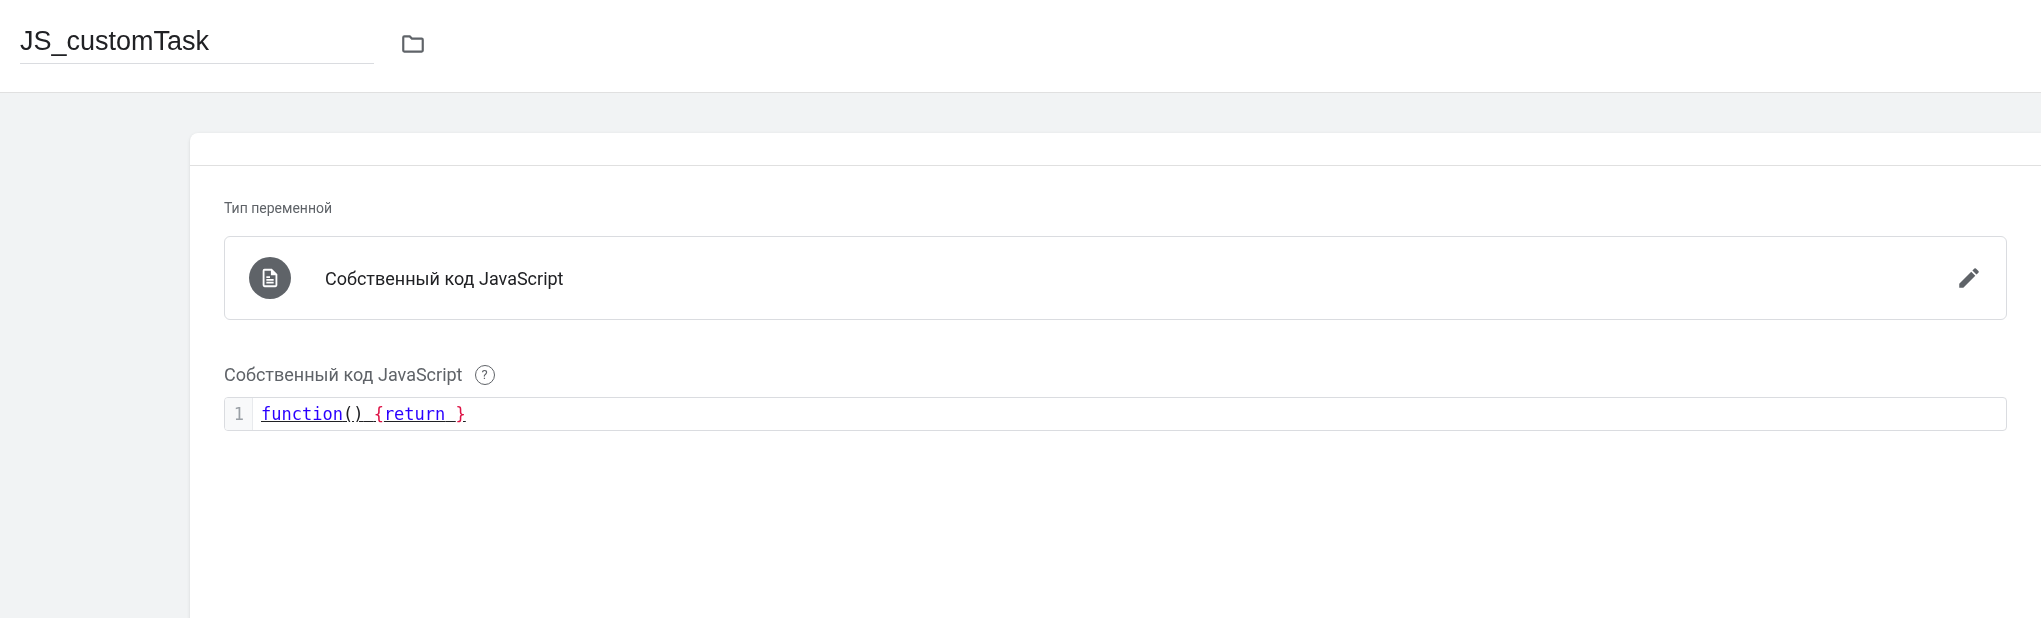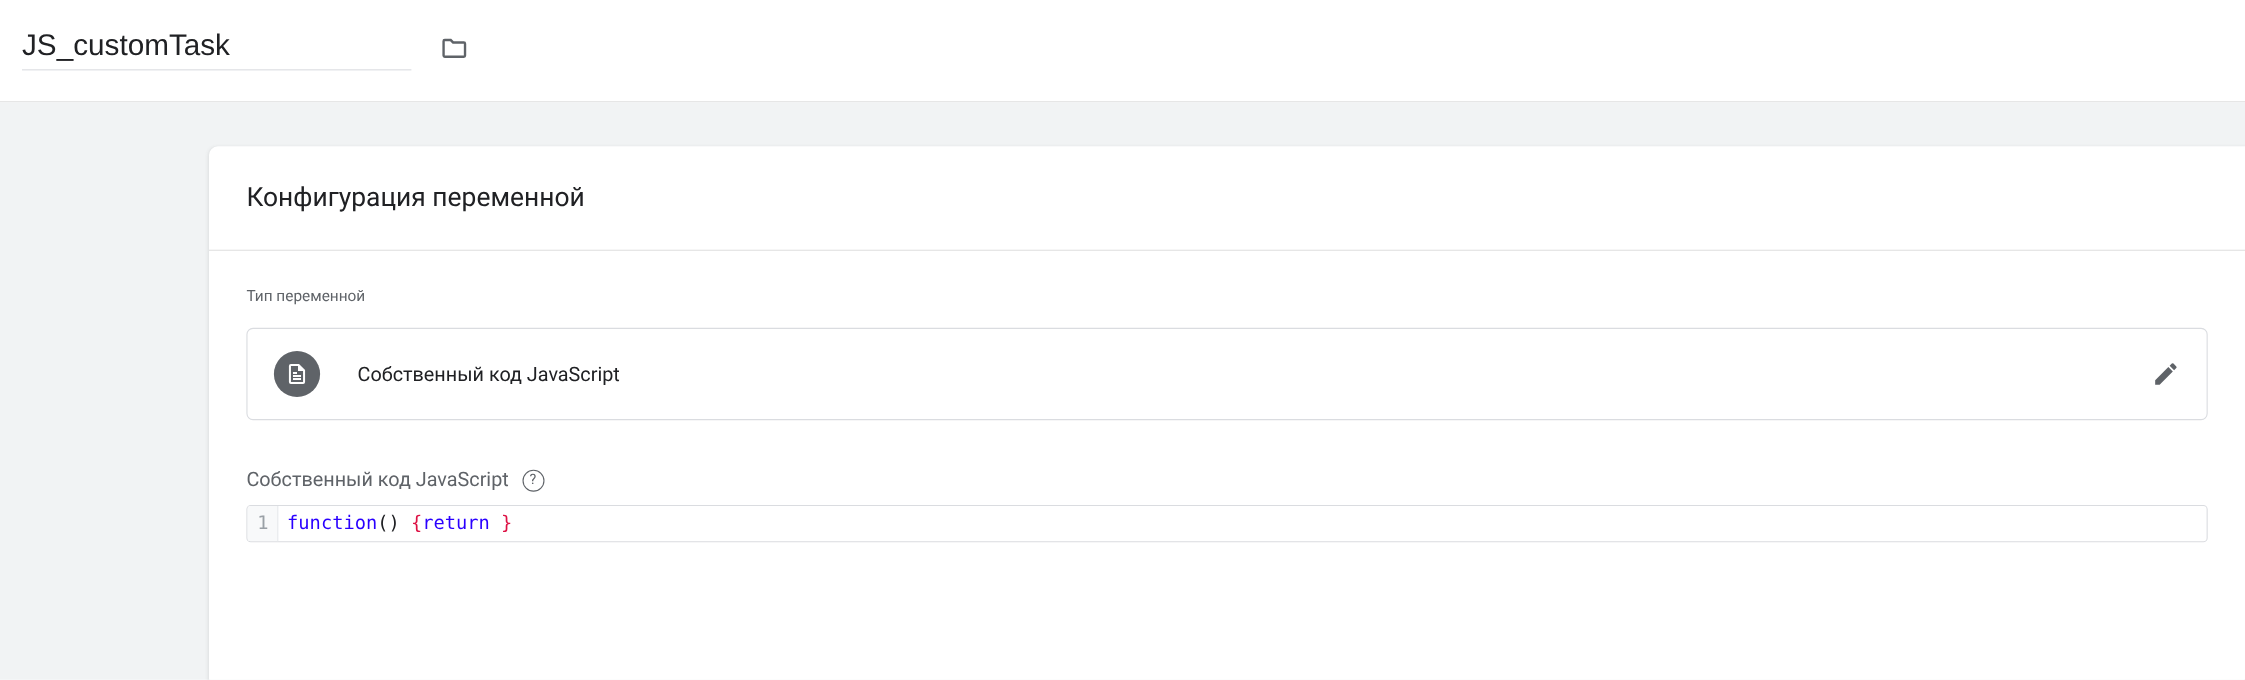--- a/index.html
+++ b/index.html
@@ -134,40 +134,40 @@
     color: #9aa0a6;
     text-align: right;
     padding: 2px 8px;
     border-right: 1px solid #e8eaed;
     user-select: none;
     min-width: 28px;
   }
   .code-area {
     padding: 2px 8px;
     white-space: pre;
+    text-decoration: underline;
   }
   .tok-kw { color: #2a00ff; }
   .tok-brace { color: #d14; }
   .tok-plain { color: #202124; }
 </style>
 </head>
 <body>
 
 <div class="header">
   <input class="title-input" type="text" value="JS_customTask" style="">
   <span class="folder-icon-wrap">
     <svg viewBox="0 0 24 24" fill="none" stroke="currentColor" stroke-width="2">
       <path d="M3 6a1 1 0 0 1 1-1h5l2 2h9a1 1 0 0 1 1 1v10a1 1 0 0 1-1 1H4a1 1 0 0 1-1-1V6z"></path>
     </svg>
   </span>
 </div>
 
 <div class="main-wrap">
   <div class="card">
-    <h2 class="card-title">Конфигурация переменной</h2>
     <div class="divider"></div>
 
     <div class="section-label">Тип переменной</div>
 
     <div class="type-row">
       <span class="type-icon">
         <svg viewBox="0 0 24 24" fill="currentColor">
           <path d="M14 2H6a2 2 0 0 0-2 2v16a2 2 0 0 0 2 2h12a2 2 0 0 0 2-2V8l-6-6zM6 20V4h7v5h5v11H6zm2-7h8v2H8v-2zm0 3h8v2H8v-2zm0-6h4v2H8v-2z"></path>
         </svg>
       </span>

